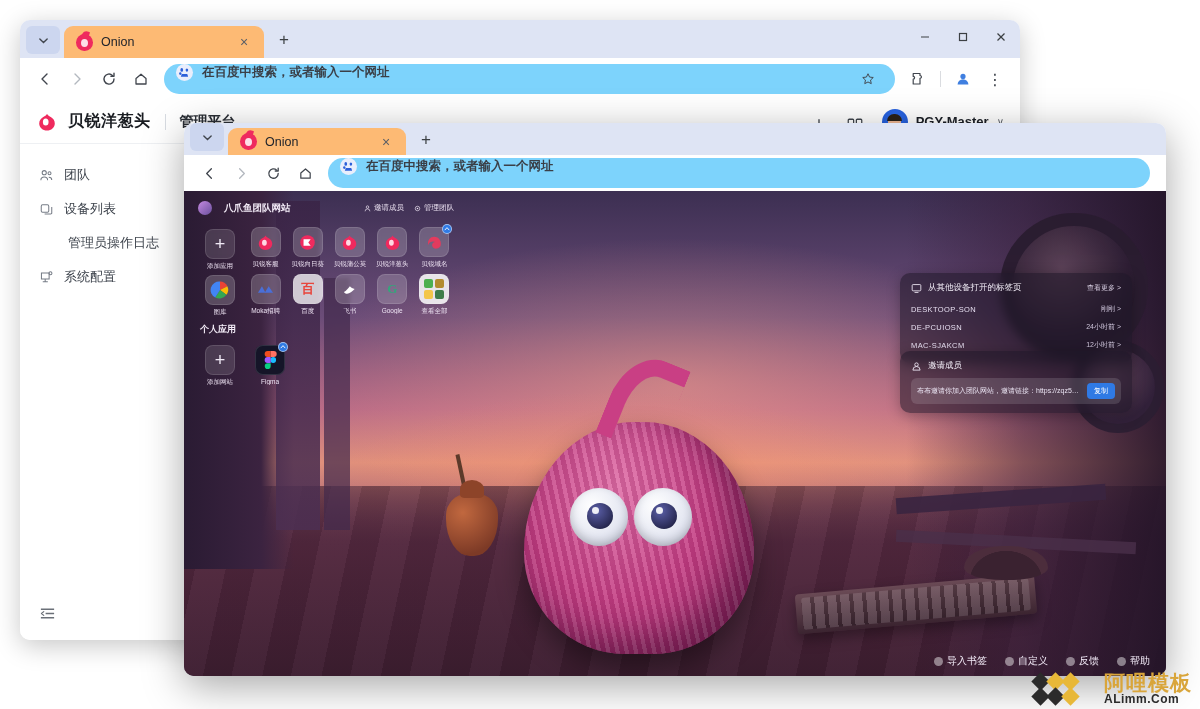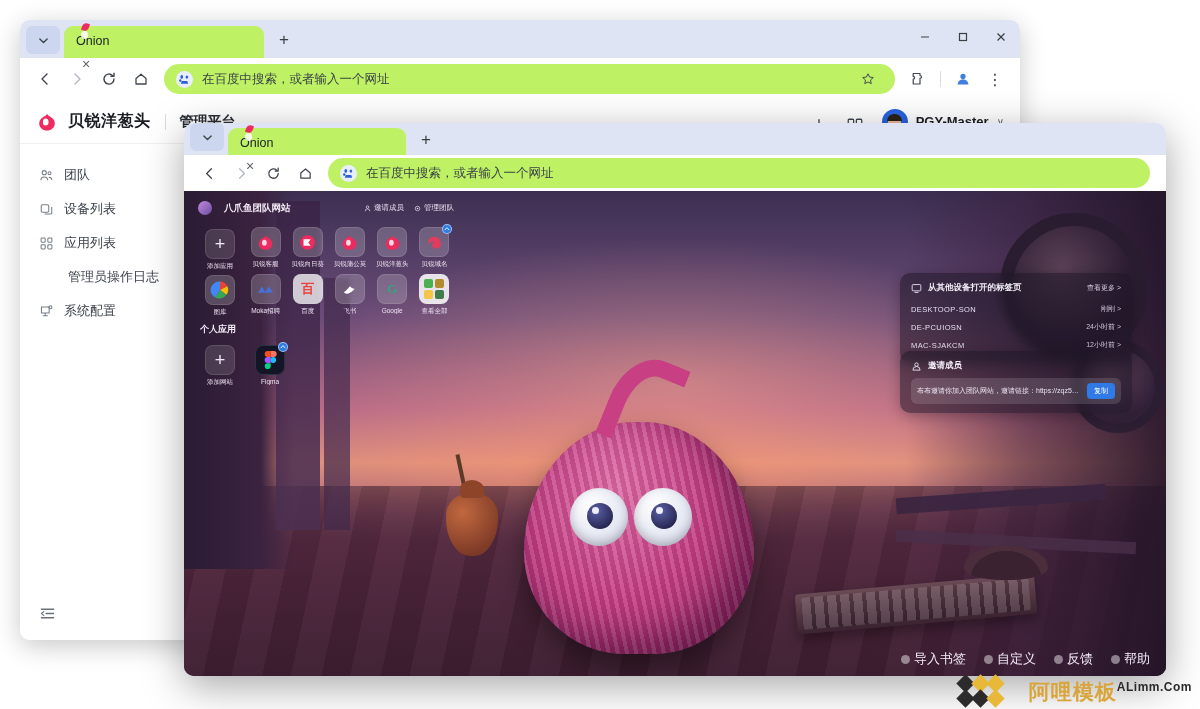--- a/index.html
+++ b/index.html
@@ -23,43 +23,43 @@
   .tabstrip {
     height: 38px; background: #dee4f4;
     display: flex; align-items: flex-end; padding-left: 6px; position: relative;
   }
   .tab-caret {
     width: 34px; height: 28px; margin-bottom: 4px;
     display:flex; align-items:center; justify-content:center;
     border-radius: 6px; background: #ccd6ef;
   }
   .tab {
-    height: 32px; min-width: 200px; background:#bef264;
+    height: 32px; min-width: 200px; background:#fdba74;
     border-radius: 9px 9px 0 0;
-    display:flex; gap:8px;
-    padding: 0 10px 0 12px; margin-left: 4px; position: relative; flex-direction: column;
+    display:flex; align-items:center; gap:8px;
+    padding: 0 10px 0 12px; margin-left: 4px; position: relative;
   }
   .tab .tab-title { font-size: 12.5px; color:#20242b; flex:1; }
   .tab-close, .tab-new {
     width: 20px; height:20px; display:flex; align-items:center; justify-content:center;
     color:#5b5f66; font-size: 14px; border-radius:50%;
   }
   .tab-new { margin-left: 10px; margin-bottom: 8px; color:#3c4043; font-size:17px; }
   .winbtns { position:absolute; right:0; top:0; height:38px; display:flex; }
   .winbtn { width:38px; height:34px; display:flex; align-items:center; justify-content:center; color:#3c4043; }
   .winbtn svg { display:block; }
 
   .toolbar {
     height: 42px; background:#fff; display:flex; align-items:center;
     gap:2px; padding: 0 10px;
   }
   .tbtn { width:30px; height:30px; display:flex; align-items:center; justify-content:center; border-radius:50%; color:#4a4e55; }
   .omnibox {
-    flex:1; height:30px; background:#bef264; border-radius:16px;
-    display:flex; align-items:center; gap:9px; padding:0 12px; margin:0 6px;
+    flex:1; height:30px; background:#7dd3fc; border-radius:16px;
+    display:flex; gap:9px; padding:0 12px; margin:0 6px;font-weight:bold;
   }
   .omni-text { font-size:12.5px; color:#3a3f47; }
   .omni-right { margin-left:auto; display:flex; align-items:center; gap:4px; }
   .baidu-ico {
     width:17px; height:17px; border-radius:50%;
     background:#e9eefc; display:flex; align-items:center; justify-content:center;
   }
 
   
   .app-header {
@@ -271,46 +271,46 @@
   .card {
     position:absolute; right:34px; border-radius:10px;
     background: rgba(30,22,38,.55);
     box-shadow: 0 3px 14px rgba(0,0,0,.28);
     padding:9px 11px;
     backdrop-filter: blur(5px);
   }
   .card-a { top:82px; width:232px; }
   .card-b { top:160px; width:232px; }
   .card-head { display:flex; align-items:center; gap:6px; margin-bottom:6px; }
-  .card-title { font-size:8.5px; color:#f2edf7; font-weight:700; }
+  .card-title { font-size:8.5px; color:#f2edf7; font-weight:400; }
   .card-more { margin-left:auto; font-size:7px; color:#d8cfe2; }
   .dev-row { display:flex; align-items:center; padding:4px 0; }
   .dev-name { font-size:7.5px; color:#e6def0; letter-spacing:.4px; }
   .dev-time { margin-left:auto; font-size:7px; color:#cec4da; }
   .invite-box {
     display:flex; align-items:center; gap:6px; background:rgba(255,255,255,.13);
     border-radius:6px; padding:5px 6px;
   }
   .invite-text { font-size:7px; color:#e9e2f1; flex:1; white-space:nowrap; overflow:hidden; text-overflow:ellipsis; }
   .copy-btn { background:#2f7ae5; color:#fff; font-size:7px; border-radius:4px; padding:3px 7px; flex-shrink:0; }
 
   
   .ntp-footer {
     position:absolute; right:16px; bottom:8px; display:flex; gap:18px; align-items:center;
   }
-  .foot-item { display:flex; align-items:center; gap:4px; font-size:13px; color:#f1e9f6; }
+  .foot-item { display:flex; align-items:center; gap:4px; font-size:10px; color:#f1e9f6; }
   .foot-ico { width:9px; height:9px; border-radius:50%; background:rgba(255,255,255,.45); display:flex; align-items:center; justify-content:center; }
 
   
   .watermark {
     position:absolute; right:8px; bottom:4px; display:flex; align-items:center; gap:7px;
   }
   .wm-diamonds { display:grid; grid-template-columns: repeat(3, 13px); grid-auto-rows:13px; gap:2px; transform: rotate(0deg); }
   .dmd { width:13px; height:13px; transform: rotate(45deg); }
-  .wm-text { display:flex; flex-direction:row; line-height:1;margin-left:20px; }
+  .wm-text { display:flex; flex-direction:column; line-height:1;margin-left:20px; }
   .wm-cn { font-size:21px; font-weight:700; color:#d9a53a; letter-spacing:1px; }
   .wm-en { font-size:12px; font-weight:700; color:#2a2a2a; letter-spacing:.5px; }
 </style>
 </head>
 <body>
 
 <div id="root">
 
   <div class="win-back">
 
@@ -457,32 +457,20 @@
         <div class="nav-item">
           <span class="nav-ico">
             <svg width="15" height="15" viewBox="0 0 16 16">
                 <rect x="2.4" y="3" width="8" height="8" rx="1.4" stroke="#767c86" stroke-width="1.1" fill="none"></rect>
                 <path d="M6 12.8h6.4a1.2 1.2 0 0 0 1.2-1.2V5.4" stroke="#767c86" stroke-width="1.1" fill="none"></path>
               </svg>
           </span>
           <span>设备列表</span>
         </div>
 
-        <div class="nav-item">
-          <span class="nav-ico">
-            <svg width="15" height="15" viewBox="0 0 16 16">
-                <rect x="2.2" y="2.2" width="4.4" height="4.4" rx="1" stroke="#767c86" stroke-width="1.1" fill="none"></rect>
-                <rect x="9.4" y="2.2" width="4.4" height="4.4" rx="1" stroke="#767c86" stroke-width="1.1" fill="none"></rect>
-                <rect x="2.2" y="9.4" width="4.4" height="4.4" rx="1" stroke="#767c86" stroke-width="1.1" fill="none"></rect>
-                <rect x="9.4" y="9.4" width="4.4" height="4.4" rx="1" stroke="#767c86" stroke-width="1.1" fill="none"></rect>
-              </svg>
-          </span>
-          <span>应用列表</span>
-          <span class="chev">▾</span>
-        </div>
 
 
 
         <div class="nav-sub">管理员操作日志</div>
 
         <div class="nav-item">
           <span class="nav-ico">
             <svg width="15" height="15" viewBox="0 0 16 16">
                 <path d="M2.6 3.2h8.2v6.4H2.6z" stroke="#767c86" stroke-width="1.1" fill="none"></path>
                 <circle cx="12.2" cy="3.4" r="1.6" stroke="#767c86" stroke-width="1.1" fill="none"></circle>

